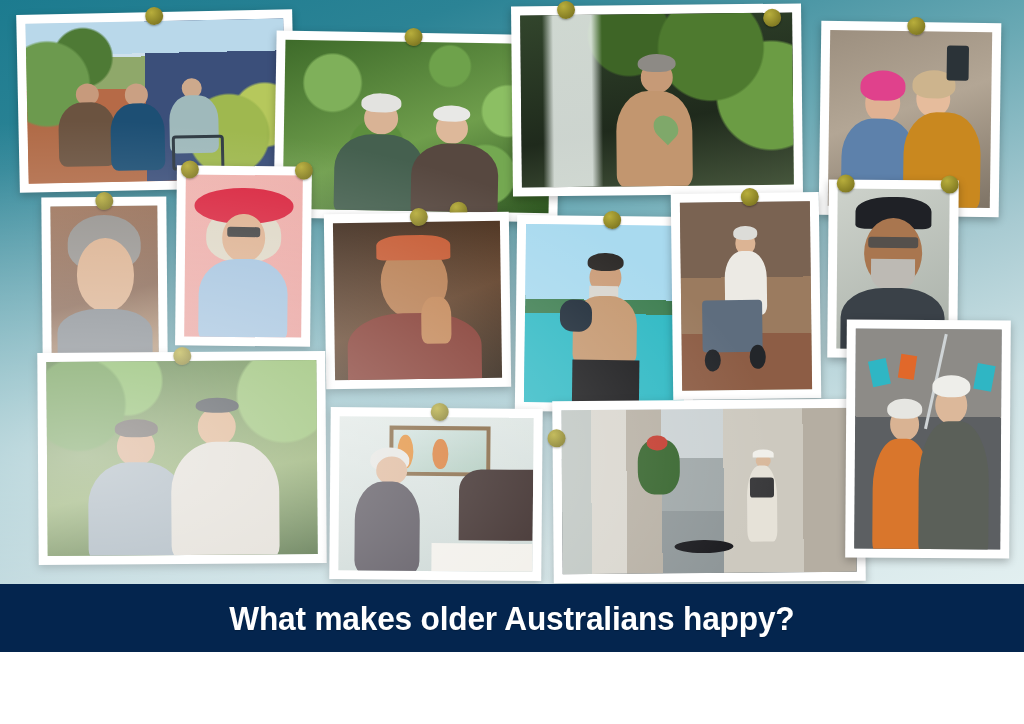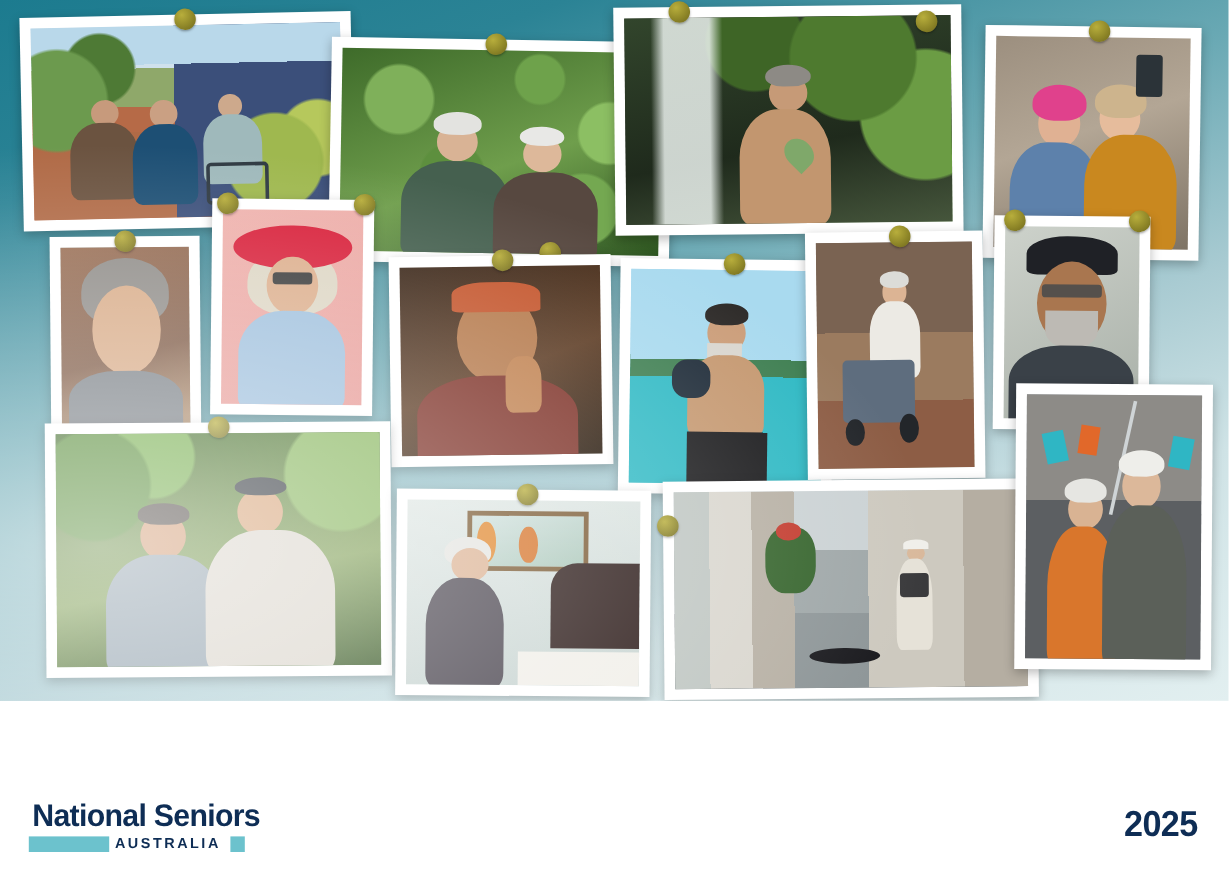--- a/index.html
+++ b/index.html
@@ -328,26 +328,18 @@
         <div class="hair" style="left:22%; top:32%; width:24%; height:9%; background:#e6e6e2;"></div>
         <div class="body" style="left:12%; top:50%; width:40%; height:54%; background:#d9762c;"></div>
         <div class="head" style="left:55%; top:26%; width:22%; height:17%; background:#dcb89a;"></div>
         <div class="hair" style="left:53%; top:21%; width:26%; height:10%; background:#eeeeea;"></div>
         <div class="body" style="left:44%; top:42%; width:48%; height:64%; background:#5b6059;"></div>
       </div>
     </div>
 
   </div>
 
-
-  <div id="footer">
-    <div id="logo">
-      <div id="logo-name">National Seniors</div>
-      <div id="logo-bar">
-        <span class="tealblock left"></span>
-        <span id="logo-sub">AUSTRALIA</span>
-        <span class="tealblock right"></span>
-      </div>
-    </div>
-    <div id="year">2025</div>
+  <div id="banner">
+    <div id="banner-title">What makes older Australians happy?</div>
   </div>
 
+
 </div>
 
 </body></html>

